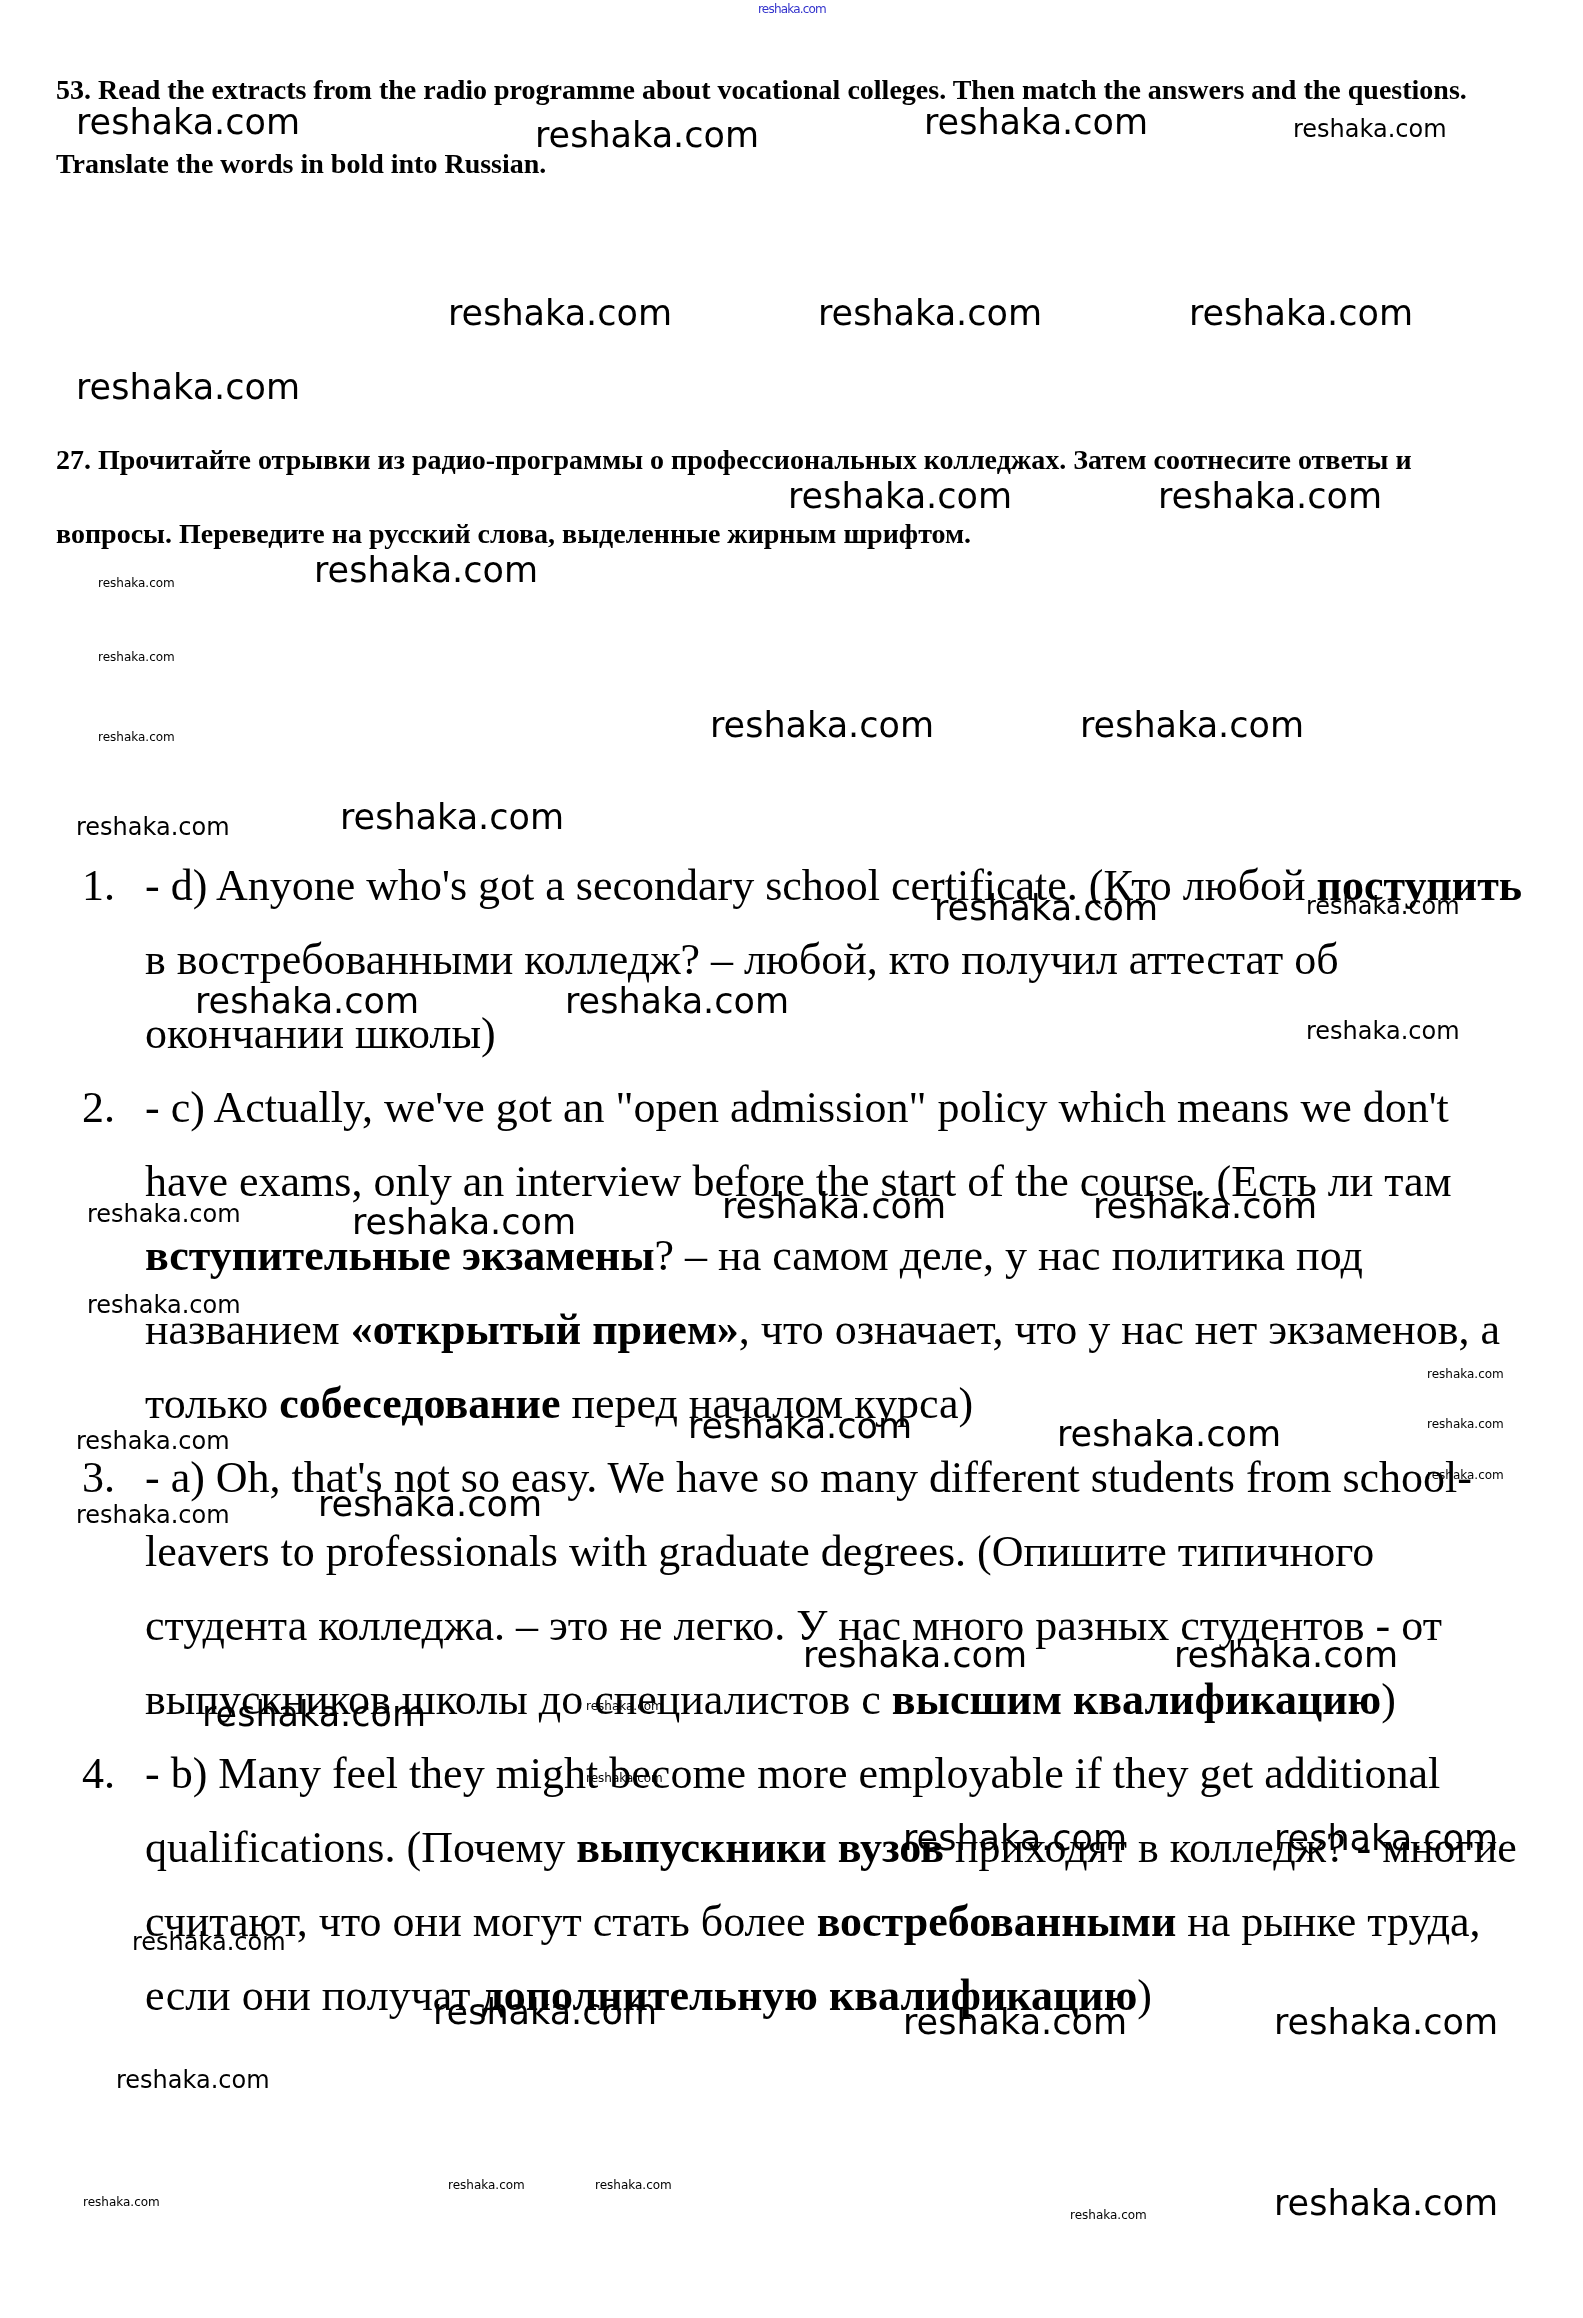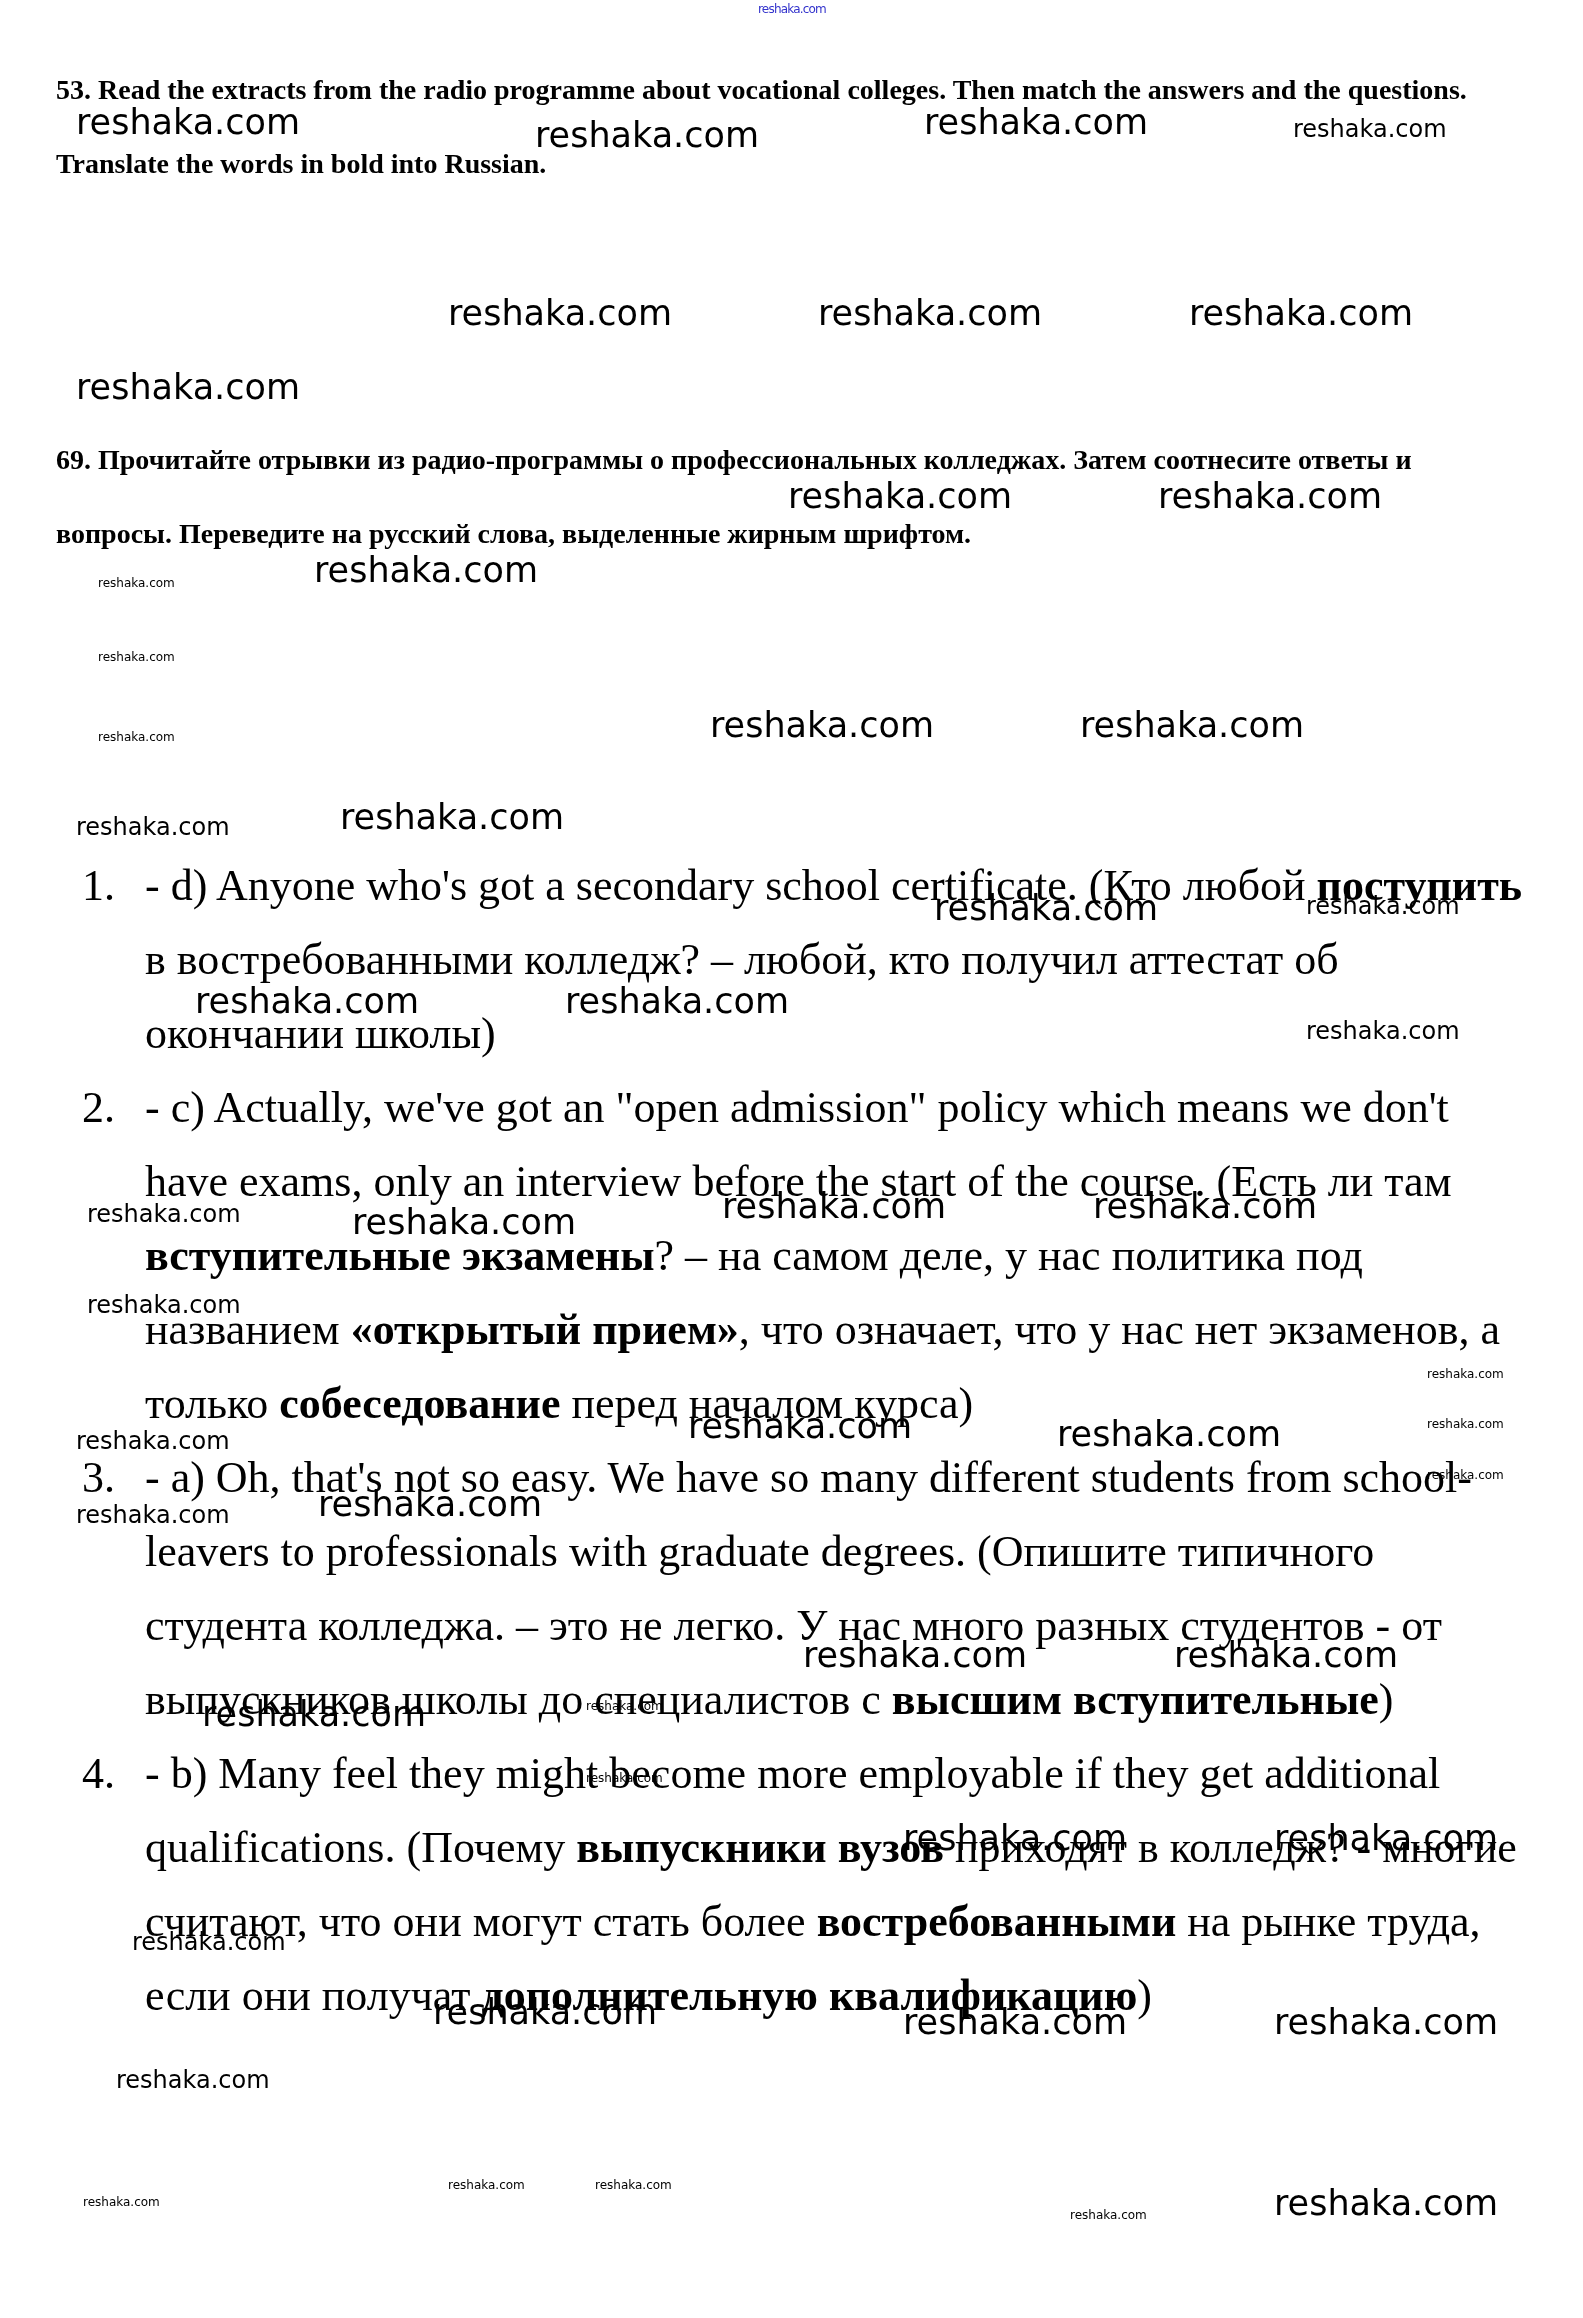--- a/index.html
+++ b/index.html
@@ -21,26 +21,26 @@
   .wm.mid { font-size: 24px; }
   .wm.small { font-size: 12px; }
 </style>
 </head>
 <body>
 
 <div class="page">
   <div class="site-header">reshaka.com</div>
 
   <div class="task task-en">53. Read the extracts from the radio programme about vocational colleges. Then match the answers and the questions. Translate the words in bold into Russian.</div>
-  <div class="task task-ru">69. Прочитайте отрывки из радио-программы о профессиональных колледжах. Затем соотнесите ответы и вопросы. Переведите на русский слова, выделенные жирным шрифтом.</div>
+  <div class="task task-ru">27. Прочитайте отрывки из радио-программы о профессиональных колледжах. Затем соотнесите ответы и вопросы. Переведите на русский слова, выделенные жирным шрифтом.</div>
 
   <ol class="answers">
     <li class="answer"><span class="num">1.</span><span class="body"><span>- d) Anyone who's got a secondary school certificate. (Кто любой </span><b>поступить</b><span> в востребованными колледж? – любой, кто получил аттестат об окончании школы)</span></span></li>
     <li class="answer"><span class="num">2.</span><span class="body"><span>- c) Actually, we've got an "open admission" policy which means we don't have exams, only an interview before the start of the course. (Есть ли там </span><b>вступительные экзамены</b><span>? – на самом деле, у нас политика под названием </span><b>«открытый прием»</b><span>, что означает, что у нас нет экзаменов, а только </span><b>собеседование</b><span> перед началом курса)</span></span></li>
-    <li class="answer"><span class="num">3.</span><span class="body"><span>- a) Oh, that's not so easy. We have so many different students from school-leavers to professionals with graduate degrees. (Опишите типичного студента колледжа. – это не легко. У нас много разных студентов - от выпускников школы до специалистов с </span><b>высшим вступительные</b><span>)</span></span></li>
+    <li class="answer"><span class="num">3.</span><span class="body"><span>- a) Oh, that's not so easy. We have so many different students from school-leavers to professionals with graduate degrees. (Опишите типичного студента колледжа. – это не легко. У нас много разных студентов - от выпускников школы до специалистов с </span><b>высшим квалификацию</b><span>)</span></span></li>
     <li class="answer"><span class="num">4.</span><span class="body"><span>- b) Many feel they might become more employable if they get additional qualifications. (Почему </span><b>выпускники вузов</b><span> приходят в колледж? - многие считают, что они могут стать более </span><b>востребованными</b><span> на рынке труда, если они получат </span><b>дополнительную квалификацию</b><span>)</span></span></li>
   </ol>
 
   <div class="wm big" style="left:76px;top:102px">reshaka.com</div>
   <div class="wm big" style="left:535px;top:115px">reshaka.com</div>
   <div class="wm big" style="left:924px;top:102px">reshaka.com</div>
   <div class="wm mid" style="left:1293px;top:115px">reshaka.com</div>
   <div class="wm big" style="left:448px;top:293px">reshaka.com</div>
   <div class="wm big" style="left:818px;top:293px">reshaka.com</div>
   <div class="wm big" style="left:1189px;top:293px">reshaka.com</div>

